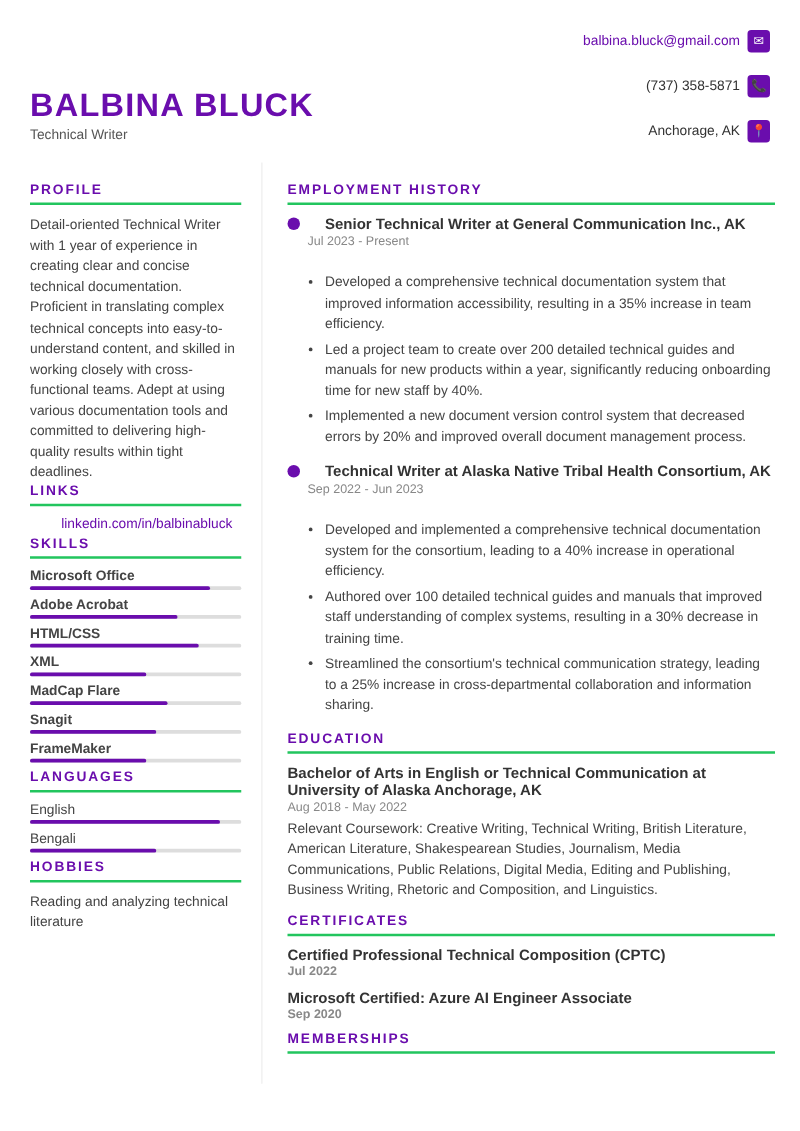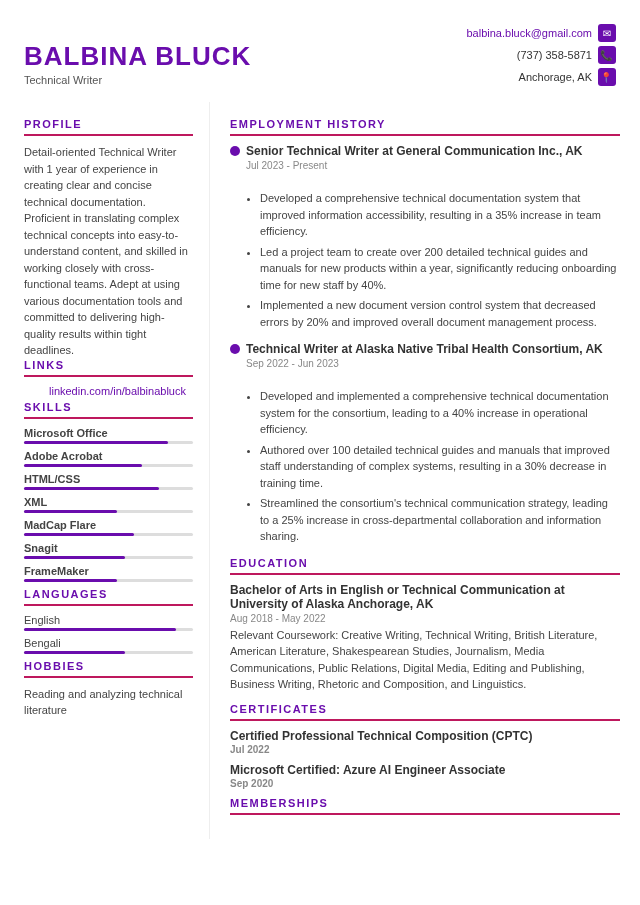--- a/index.html
+++ b/index.html
@@ -31,21 +31,21 @@
     .header-left .title {
       font-size: 11px;
       color: #555;
       margin-top: 2px;
     }
 
     .header-right {
       display: flex;
       flex-direction: column;
       align-items: flex-end;
-      gap: 4px;
+      gap: 18px;
     }
 
     .contact-row {
       display: flex;
       align-items: center;
       gap: 6px;
     }
 
     .contact-row a {
       color: #6a0dad;
@@ -85,21 +85,21 @@
       flex: 1;
       padding: 16px 20px 16px 20px;
     }
 
     .section-title {
       font-size: 11px;
       font-weight: 700;
       color: #6a0dad;
       letter-spacing: 1.5px;
       text-transform: uppercase;
-      border-bottom: 2px solid #be185d;
+      border-bottom: 2px solid #22c55e;
       padding-bottom: 4px;
       margin-bottom: 8px;
       margin-top: 16px;
     }
 
     .section-title:first-child {
       margin-top: 0;
     }
 
     .profile-text {
@@ -157,21 +157,21 @@
     }
 
     
     .emp-entry {
       margin-bottom: 12px;
     }
 
     .emp-title-row {
       display: flex;
       align-items: flex-start;
-      gap: 6px;
+      gap: 20px;
     }
 
     .purple-dot {
       width: 10px;
       height: 10px;
       min-width: 10px;
       background: #6a0dad;
       border-radius: 50%;
       margin-top: 2px;
     }

